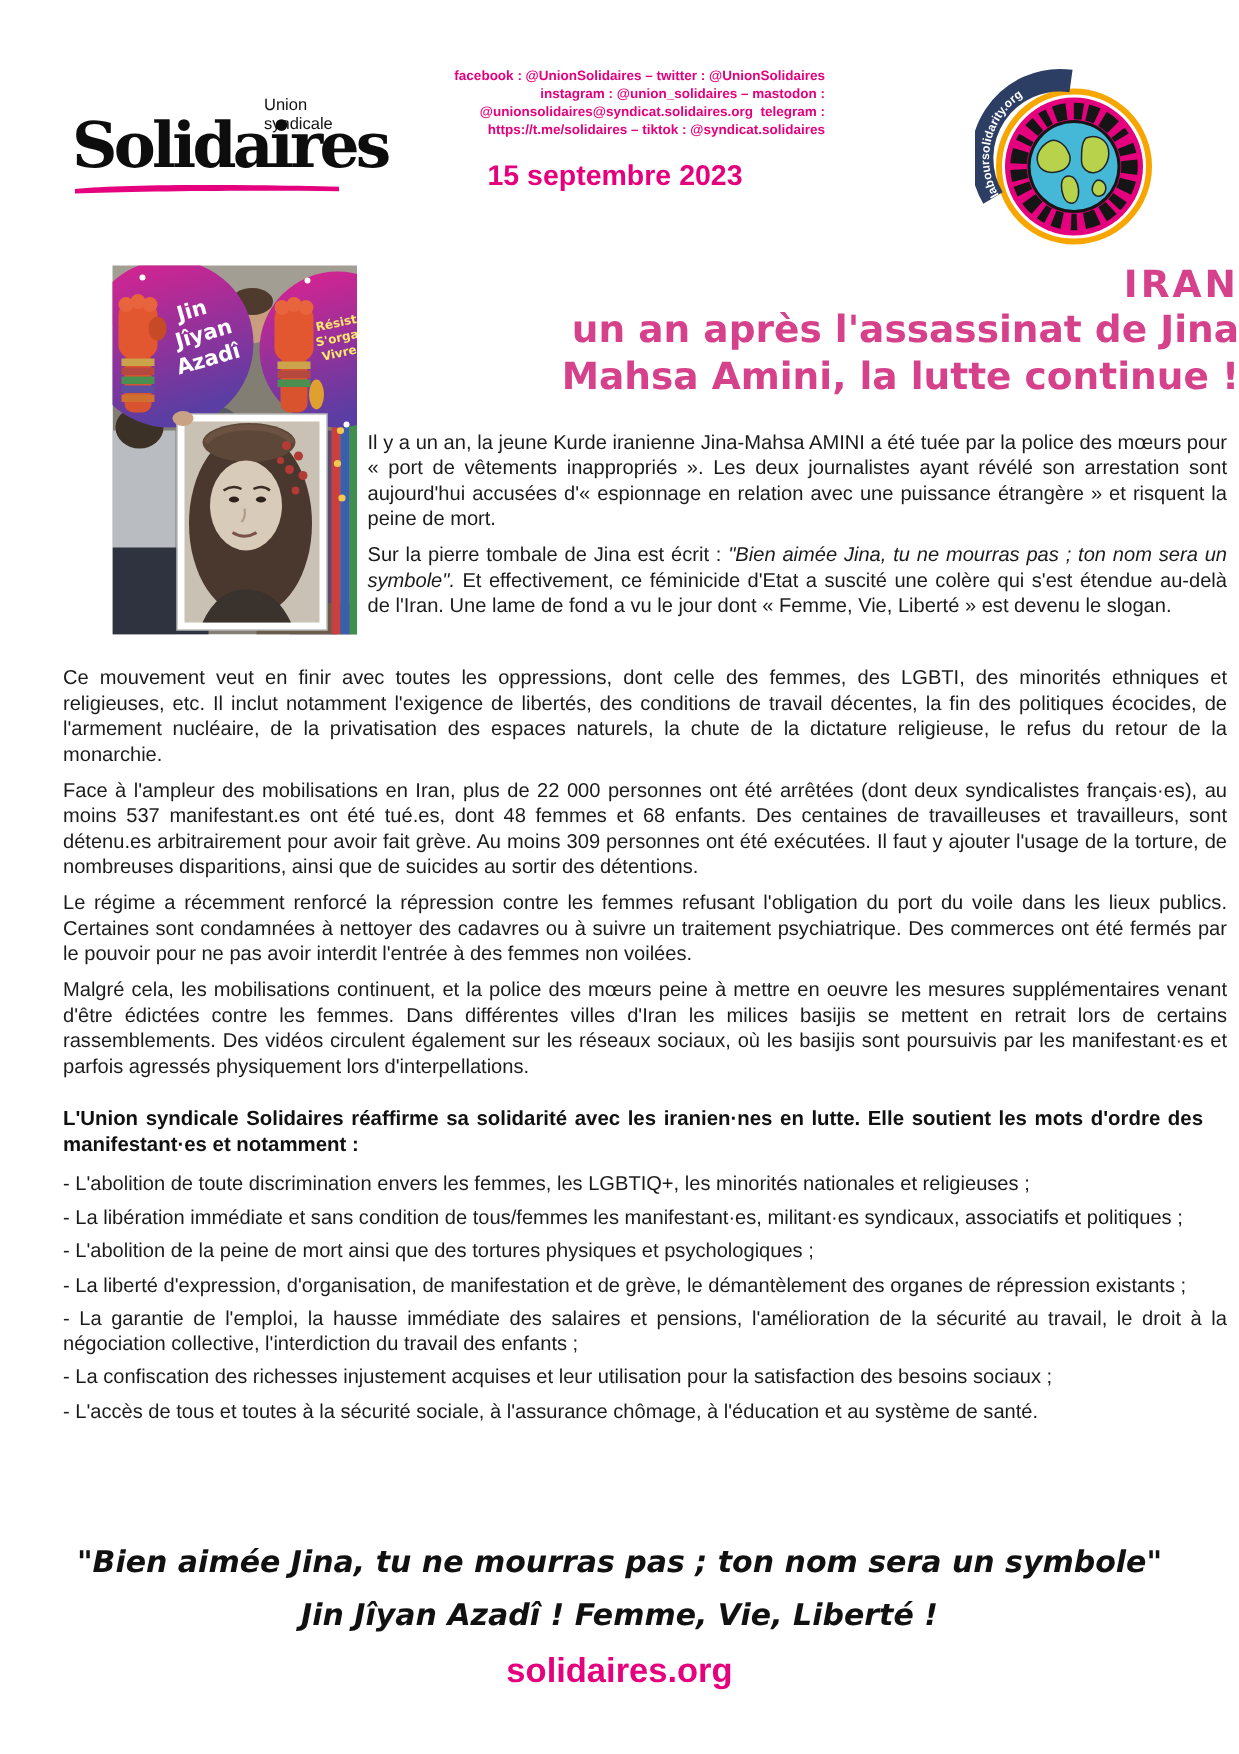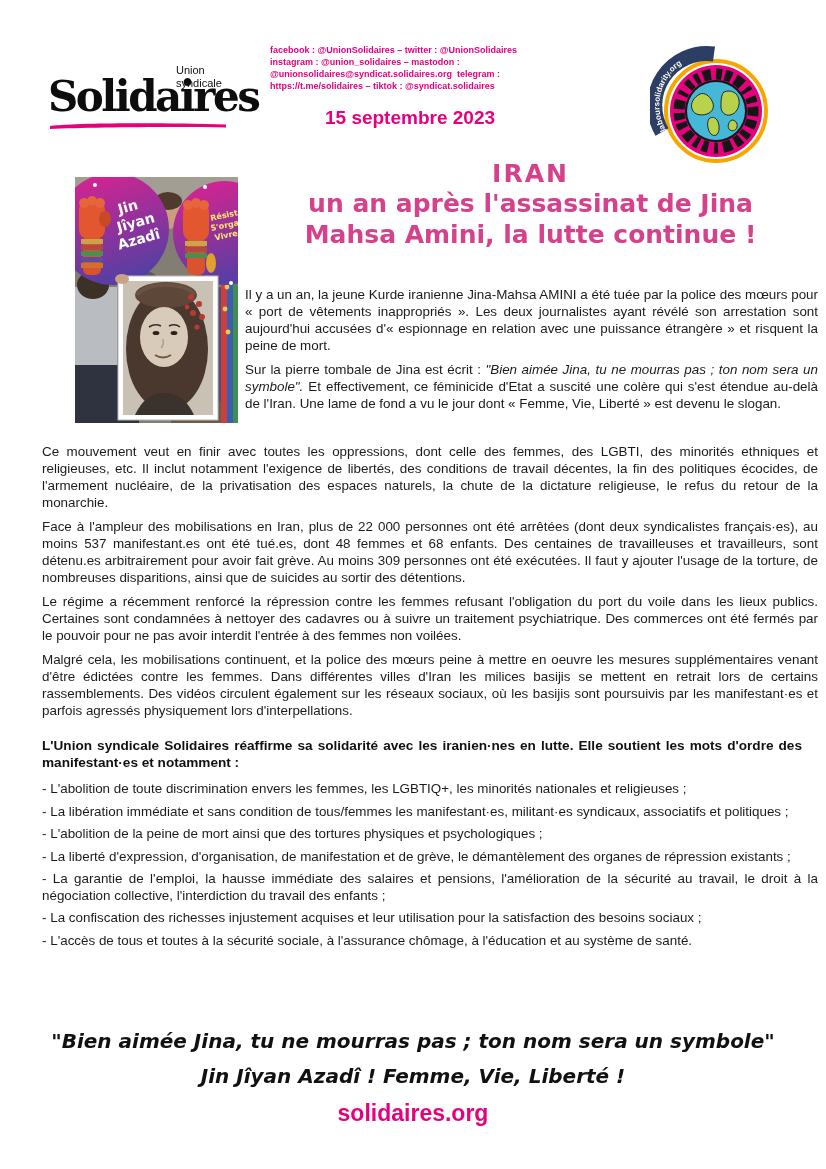--- a/index.html
+++ b/index.html
@@ -7,29 +7,29 @@
         font-family:"Liberation Sans",sans-serif;color:#1b1b1b;}
 
   
   .logo{position:absolute;left:48px;top:46px;width:190px;height:70px;margin-top:16px;}
   .logo-small{position:absolute;left:128px;top:2px;font-size:11px;line-height:1.15;
               color:#111;white-space:pre-line;}
   .logo-big{position:absolute;left:0;top:10px;font-family:"DejaVu Serif",serif;
             font-weight:bold;font-size:42px;letter-spacing:-2.5px;color:#0d0d0d;text-align:right;}
   .logo-underline{position:absolute;left:0;top:59px;}
 
-  .social{position:absolute;left:270px;top:44px;width:280px;text-align:left;
+  .social{position:absolute;left:270px;top:44px;width:280px;text-align:right;
           color:#e5007d;font-weight:bold;font-size:9px;line-height:1.35;white-space:pre-wrap;}
   .date{position:absolute;left:270px;top:107px;width:280px;text-align:center;
         color:#e5007d;font-size:19px;font-weight:bold;}
 
   .globe{position:absolute;left:650px;top:36px;}
 
   
-  .title{position:absolute;left:235px;top:160px;width:591px;text-align:center;
+  .title{position:absolute;left:235px;top:176px;width:591px;text-align:right;
          color:#d6418c;font-family:"DejaVu Sans",sans-serif;font-weight:bold;}
   .title-l1{font-size:25px;letter-spacing:2px;line-height:28px;}
   .title-l2{font-size:25px;line-height:31px;}
   .title-l3{font-size:25px;line-height:31px;}
 
   
   .photo{position:absolute;left:75px;top:177px;width:163px;height:246px;}
 
   
   .col-right{position:absolute;left:245px;top:286px;width:573px;}

